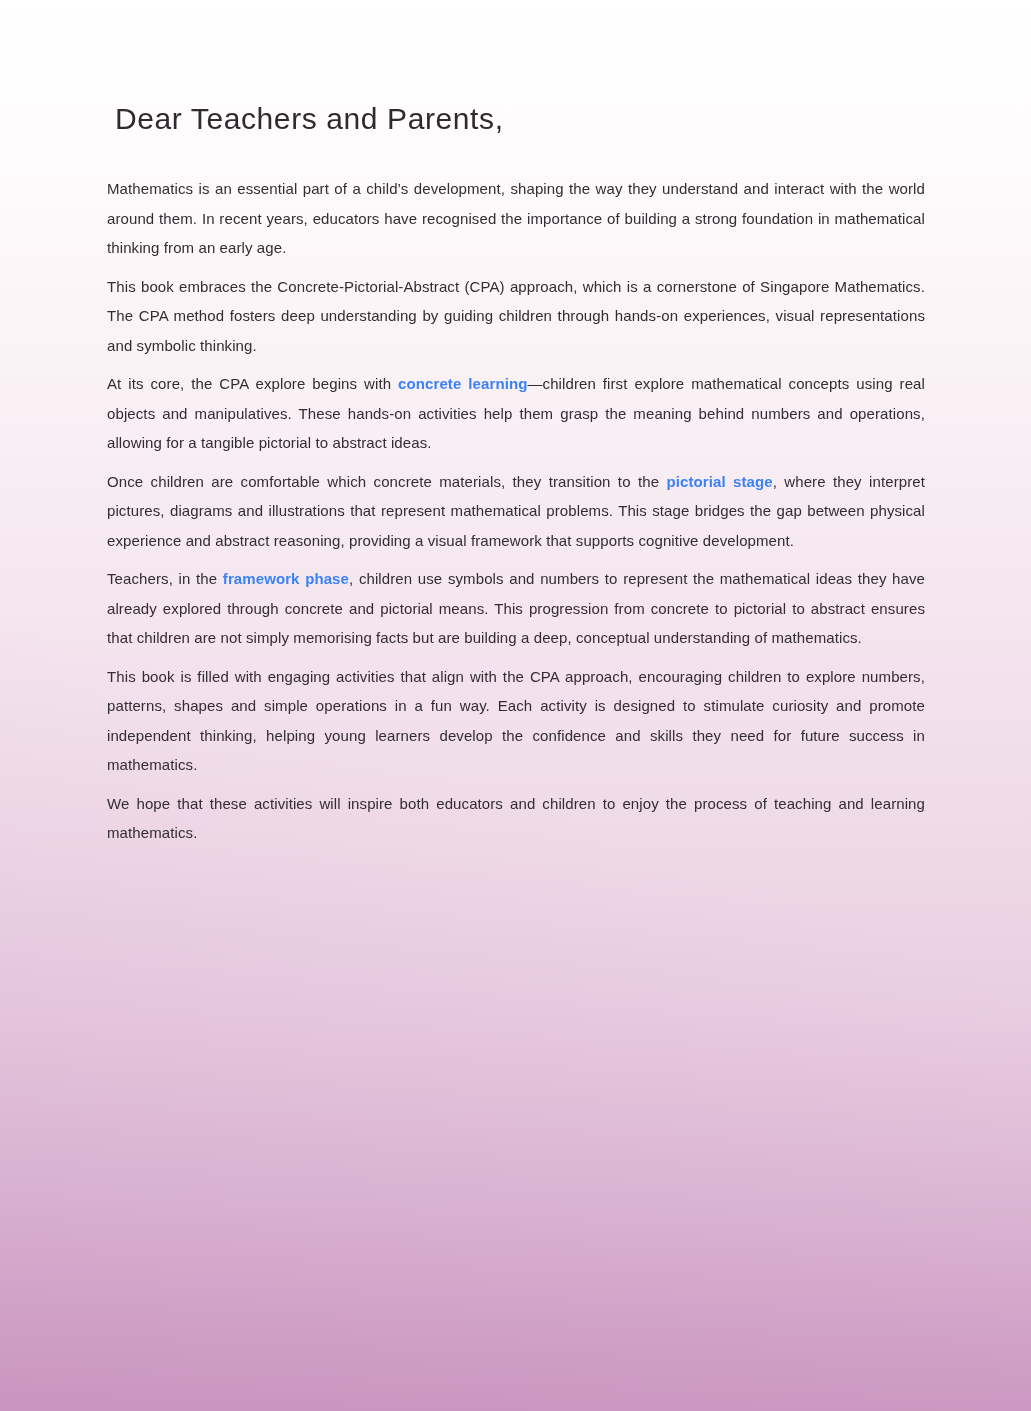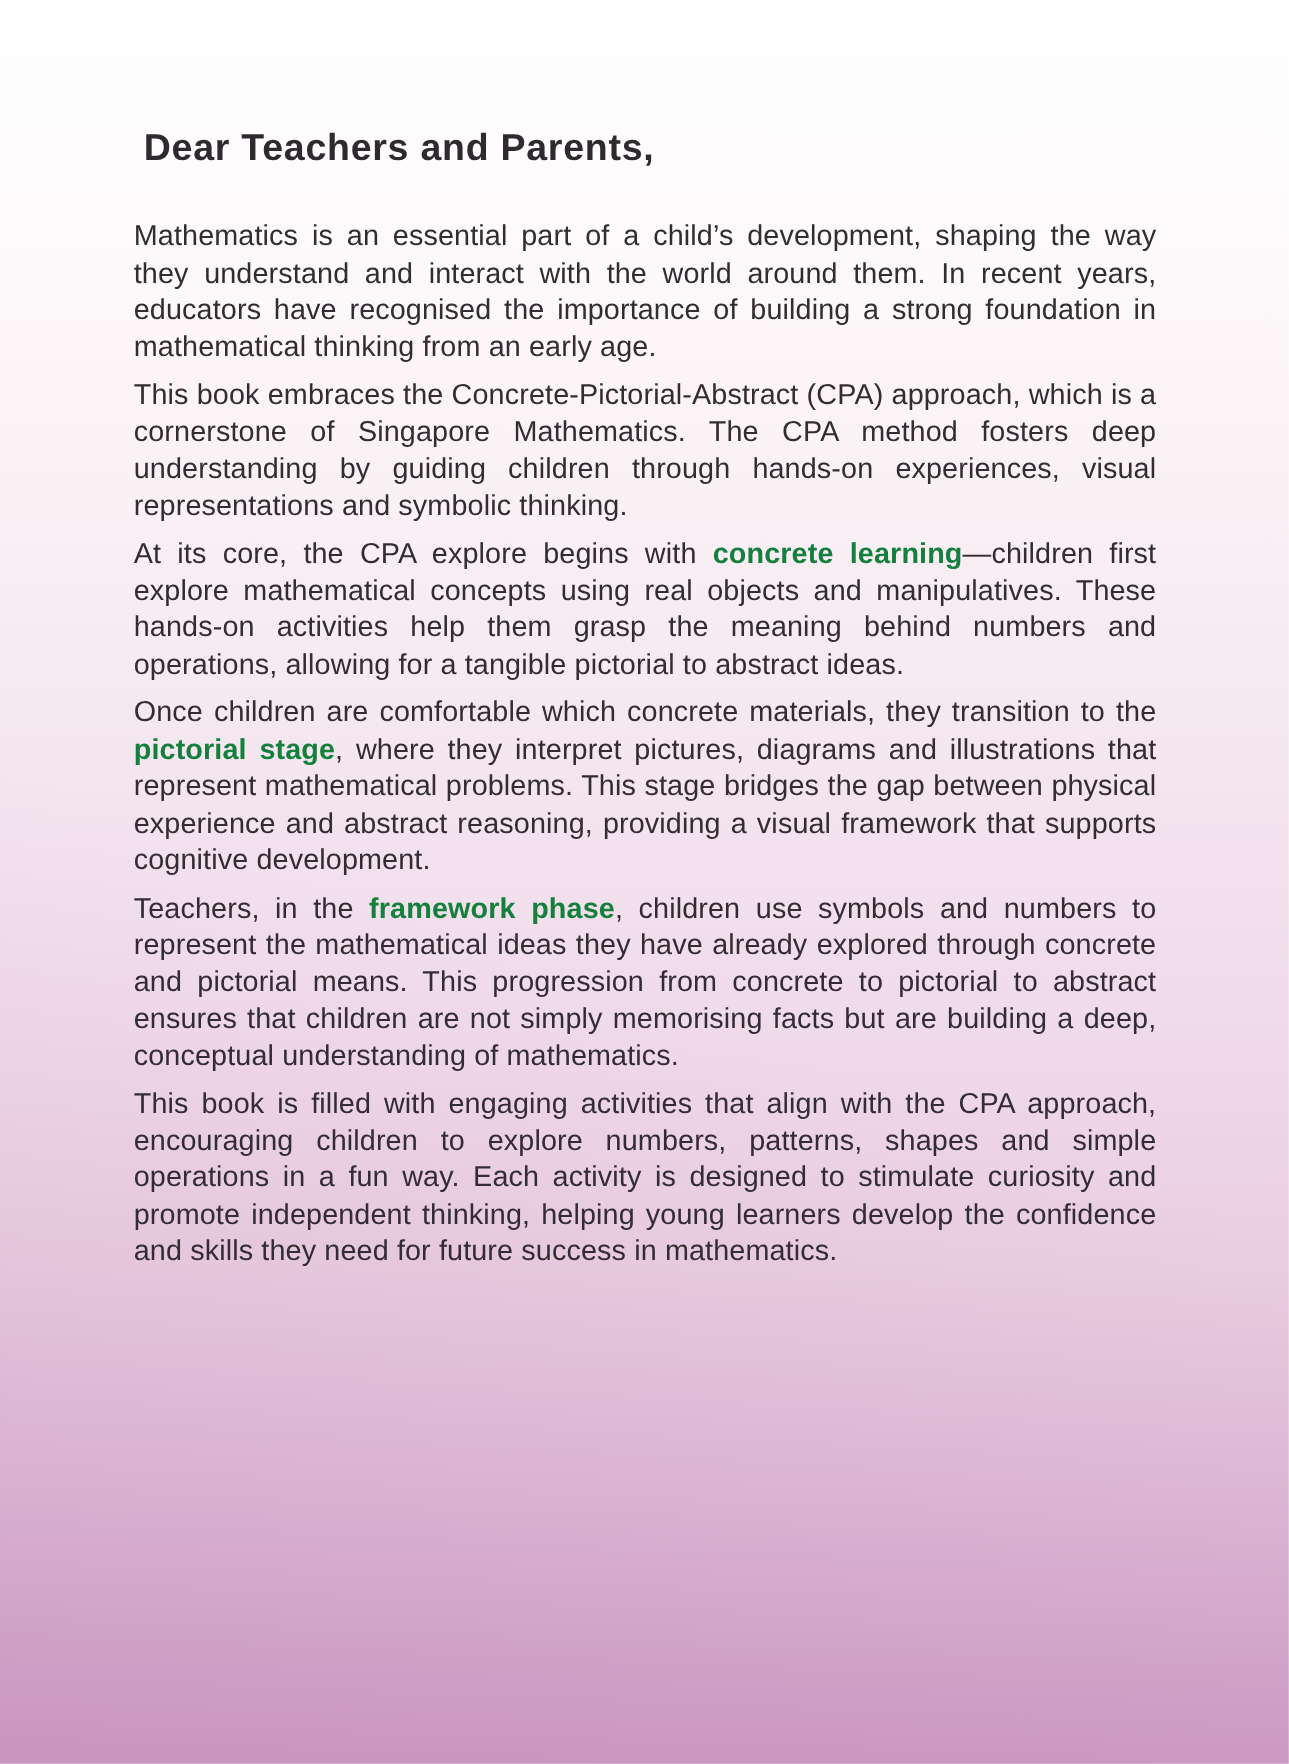--- a/index.html
+++ b/index.html
@@ -26,48 +26,49 @@
         #dfbbd7 84%,
         #d5a8cc 94%,
         #cf9dc6 100%);
   }
   .letter-heading {
     position: absolute;
     left: 115px;
     top: 102px;
     margin: 0;
     font-size: 30px;
-    font-weight: 700;
+    font-weight: 400;
     letter-spacing: 0.6px;
     color: #2f2a2f;
   }
   .letter-body {
     position: absolute;
     left: 107px;
     top: 174px;
     width: 818px;
-    font-size: 23px;
+    font-size: 15px;
     line-height: 29.5px;
     letter-spacing: 0.1px;
     text-align: justify;
     color: #332d33;
   }
   .letter-body p {
     margin: 0 0 9px 0;
   }
   .letter-body strong {
     font-weight: 700;
-    color: #15803d;
+    color: #3b82f6;
   }
 </style>
 </head>
 <body>
 
 <h1 class="letter-heading">Dear Teachers and Parents,</h1>
 
 <div class="letter-body">
     <p><span>Mathematics is an essential part of a child’s development, shaping the way they understand and interact with the world around them. In recent years, educators have recognised the importance of building a strong foundation in mathematical thinking from an early age.</span></p>
     <p><span>This book embraces the Concrete-Pictorial-Abstract (CPA) approach, which is a cornerstone of Singapore Mathematics. The CPA method fosters deep understanding by guiding children through hands-on experiences, visual representations and symbolic thinking.</span></p>
     <p><span>At its core, the CPA explore begins with </span><strong>concrete learning</strong><span>—children first explore mathematical concepts using real objects and manipulatives. These hands-on activities help them grasp the meaning behind numbers and operations, allowing for a tangible pictorial to abstract ideas.</span></p>
     <p><span>Once children are comfortable which concrete materials, they transition to the </span><strong>pictorial stage</strong><span>, where they interpret pictures, diagrams and illustrations that represent mathematical problems. This stage bridges the gap between physical experience and abstract reasoning, providing a visual framework that supports cognitive development.</span></p>
     <p><span>Teachers, in the </span><strong>framework phase</strong><span>, children use symbols and numbers to represent the mathematical ideas they have already explored through concrete and pictorial means. This progression from concrete to pictorial to abstract ensures that children are not simply memorising facts but are building a deep, conceptual understanding of mathematics.</span></p>
     <p><span>This book is filled with engaging activities that align with the CPA approach, encouraging children to explore numbers, patterns, shapes and simple operations in a fun way. Each activity is designed to stimulate curiosity and promote independent thinking, helping young learners develop the confidence and skills they need for future success in mathematics.</span></p>
+    <p><span>We hope that these activities will inspire both educators and children to enjoy the process of teaching and learning mathematics.</span></p>
   </div>
 
 </body></html>

